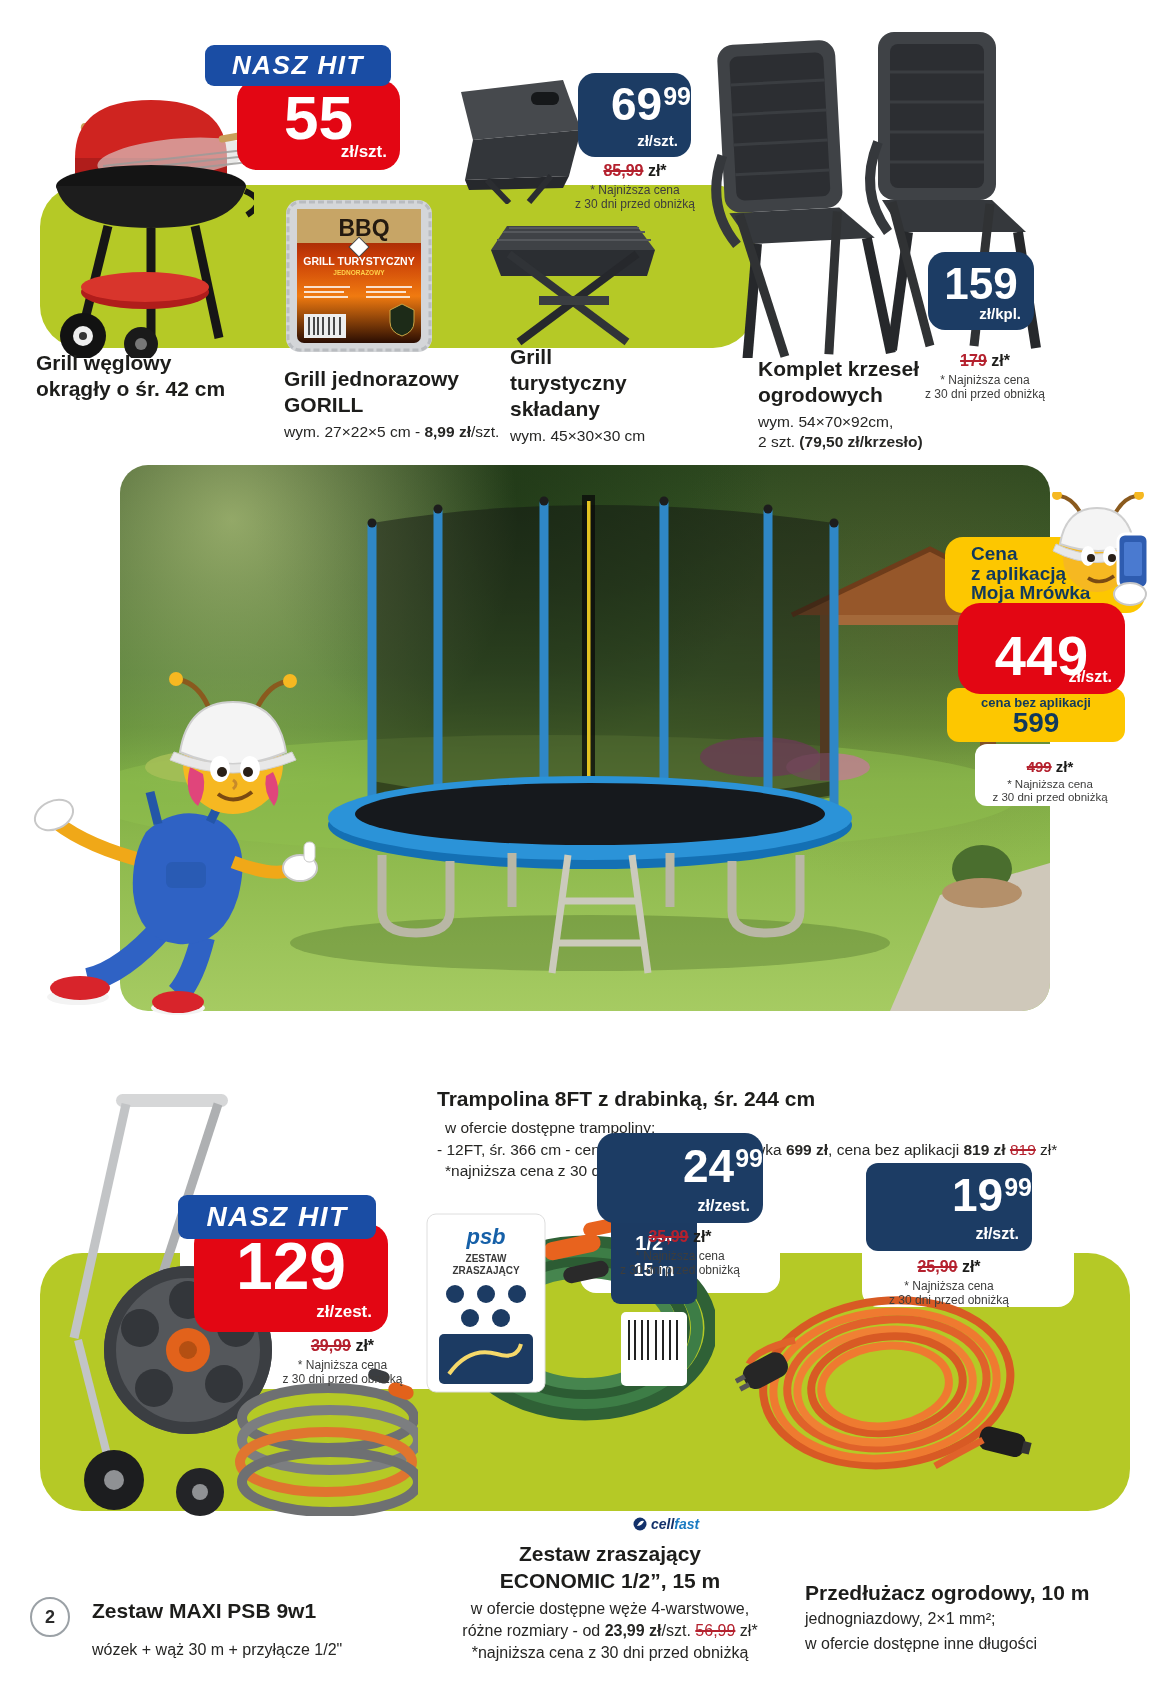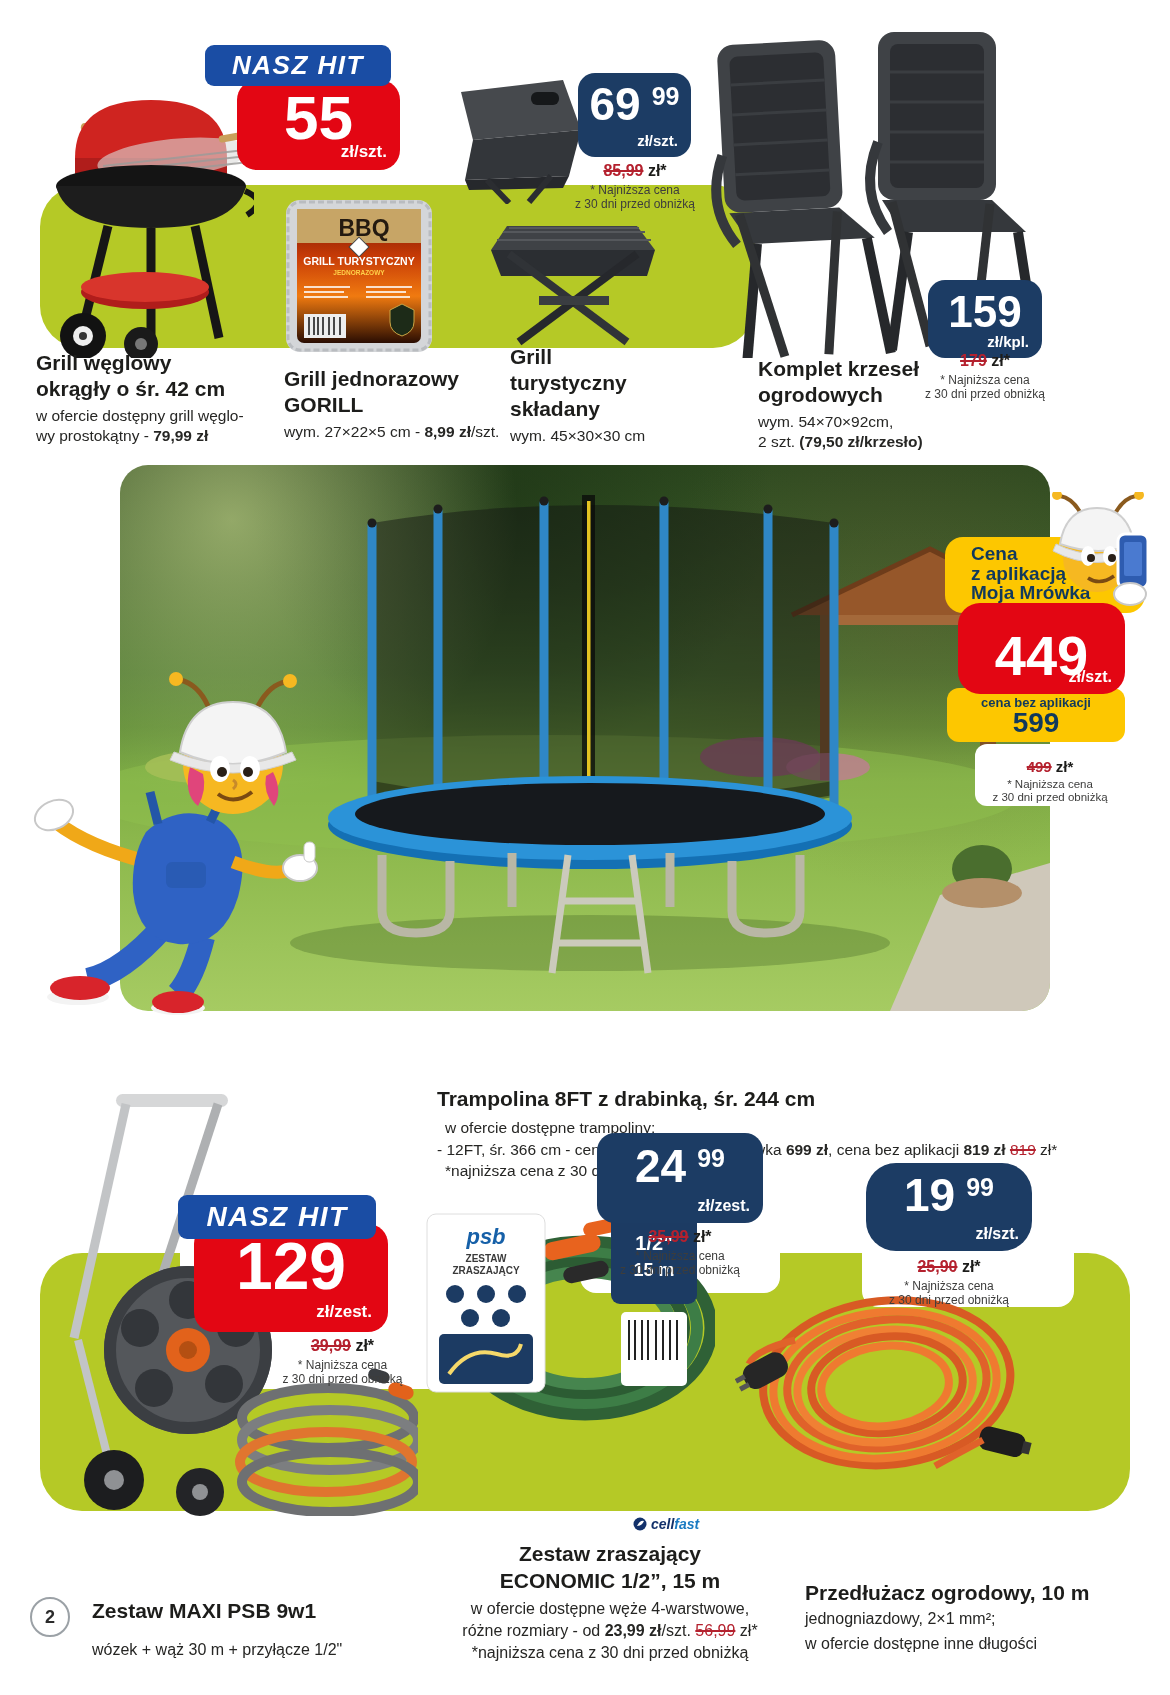--- a/index.html
+++ b/index.html
@@ -8,21 +8,21 @@
 body{font-family:"Liberation Sans",sans-serif;background:#fff;color:var(--ink)}
 #page{position:relative;width:1170px;height:1695px;background:#fff;overflow:hidden}
 .abs{position:absolute}
 .band{background:var(--green);border-radius:42px}
 .hit{background:var(--blue);color:#fff;font-style:italic;font-weight:800;text-align:center;
 border-radius:9px;letter-spacing:1.5px}
 .redcard{background:var(--red);color:#fff;border-radius:20px;text-align:center}
 .navycard{background:var(--navy);color:#fff;border-radius:17px;text-align:center}
 .unit{position:absolute;right:13px;bottom:8px;font-weight:700}
 .bigp{font-weight:800;line-height:1}
-.pp{display:flex;justify-content:center;align-items:flex-start;gap:11px;padding-top:11px;line-height:.9}
+.pp{display:flex;justify-content:flex-end;align-items:flex-start;gap:1px;padding-top:11px;line-height:.9}
 .pp .pi{font-size:46px;font-weight:800}
 .pp .pd{font-size:25px;font-weight:800;margin-top:1px}
 .title{font-weight:800;font-size:21px;line-height:26px;color:var(--ink)}
 .body{font-size:15.5px;line-height:20px;color:#262624}
 .body b{font-weight:800}
 .oldline{font-size:16px;font-weight:600;text-align:center;color:var(--ink)}
 .strike{color:var(--strike);text-decoration:line-through;text-decoration-thickness:2px;text-decoration-color:var(--strike)}
 .note{text-align:center;font-size:12px;line-height:14px;color:#3d3d3c;margin-top:3px}
 .ycard{background:var(--yellow);color:var(--dkblue)}
 .wcard{background:#fff;border-radius:12px}
@@ -77,24 +77,20 @@
   <div class="abs redcard" style="left:237px;top:80px;width:163px;height:90px">
     <div class="bigp" style="font-size:62px;padding-top:7px">55</div>
     <div class="unit" style="font-size:17px">zł/szt.</div>
   </div>
   <div class="abs hit" style="left:205px;top:45px;width:186px;height:41px;font-size:26px;line-height:41px">NASZ HIT</div>
 
   <div class="abs" style="left:36px;top:350px;width:250px">
     <div class="title">
       <span>Grill węglowy</span><br><span>okrągły o śr. 42 cm</span>
     </div>
-    <div class="body" style="margin-top:4px">
-      <span>w ofercie dostępny grill węglo-</span><br>
-      <span>wy prostokątny - </span><b>79,99 zł</b>
-    </div>
   </div>
 
   <div class="abs" style="left:284px;top:196px;width:150px;height:160px">
     <svg viewBox="0 0 150 160" width="150" height="160">
       <defs>
           <linearGradient id="fire" x1="0" y1="0" x2="0" y2="1">
         <stop offset="0" stop-color="#6b1404"></stop>
             <stop offset="0.35" stop-color="#c63a06"></stop>
         <stop offset="0.65" stop-color="#f07a10"></stop>
             <stop offset="1" stop-color="#2a0d02"></stop>
@@ -193,21 +189,21 @@
         <line x1="140" y1="200" x2="158" y2="316" stroke="#26282b" stroke-width="10"></line>
         <line x1="14" y1="170" x2="52" y2="314" stroke="#303234" stroke-width="9"></line>
         <line x1="112" y1="172" x2="96" y2="314" stroke="#303234" stroke-width="9"></line>
       </g>
         </defs>
       <use href="#chair" x="14" y="16" transform="rotate(-3 80 160)"></use>
       <use href="#chair" x="168" y="6"></use>
     </svg>
   </div>
 
-  <div class="abs navycard" style="left:928px;top:280px;width:114px;height:78px">
+  <div class="abs navycard" style="left:928px;top:252px;width:106px;height:78px">
     <div class="bigp" style="font-size:44px;padding-top:10px">159</div>
     <div class="unit" style="font-size:15px">zł/kpl.</div>
   </div>
   <div class="abs" style="left:910px;top:352px;width:150px">
     <div class="oldline"><span class="strike">179</span><span> zł*</span></div>
     <div class="note"><span>* Najniższa cena</span><br><span>z 30 dni przed obniżką</span></div>
   </div>
 
   <div class="abs" style="left:758px;top:356px;width:240px">
     <div class="title">
@@ -479,21 +475,21 @@
           <rect x="0" y="93" width="10" height="5" fill="#555"></rect>
       </g>
       <g transform="rotate(14 268 162)">
         <rect x="244" y="150" width="46" height="24" rx="9" fill="#1d1d1d"></rect>
         <rect x="288" y="156" width="8" height="12" fill="#333"></rect>
       </g>
       <path d="M248 160 Q220 175 200 186" stroke="#e0622a" stroke-width="7" fill="none"></path>
     </svg>
   </div>
 
-  <div class="abs navycard" style="left:866px;top:1163px;width:166px;height:88px;border-radius:30px;z-index:5">
+  <div class="abs navycard" style="left:866px;top:1163px;width:166px;height:88px;border-radius:12px;z-index:5">
     <div class="pp" style="padding-top:12px">
         <span class="pi">19</span>
         <span class="pd">99</span>
       </div>
     <div class="unit" style="font-size:16px">zł/szt.</div>
   </div>
   <div class="abs" style="left:859px;top:1258px;width:180px;z-index:5">
     <div class="oldline"><span class="strike">25,90</span><span> zł*</span></div>
     <div class="note"><span>* Najniższa cena</span><br><span>z 30 dni przed obniżką</span></div>
   </div>

